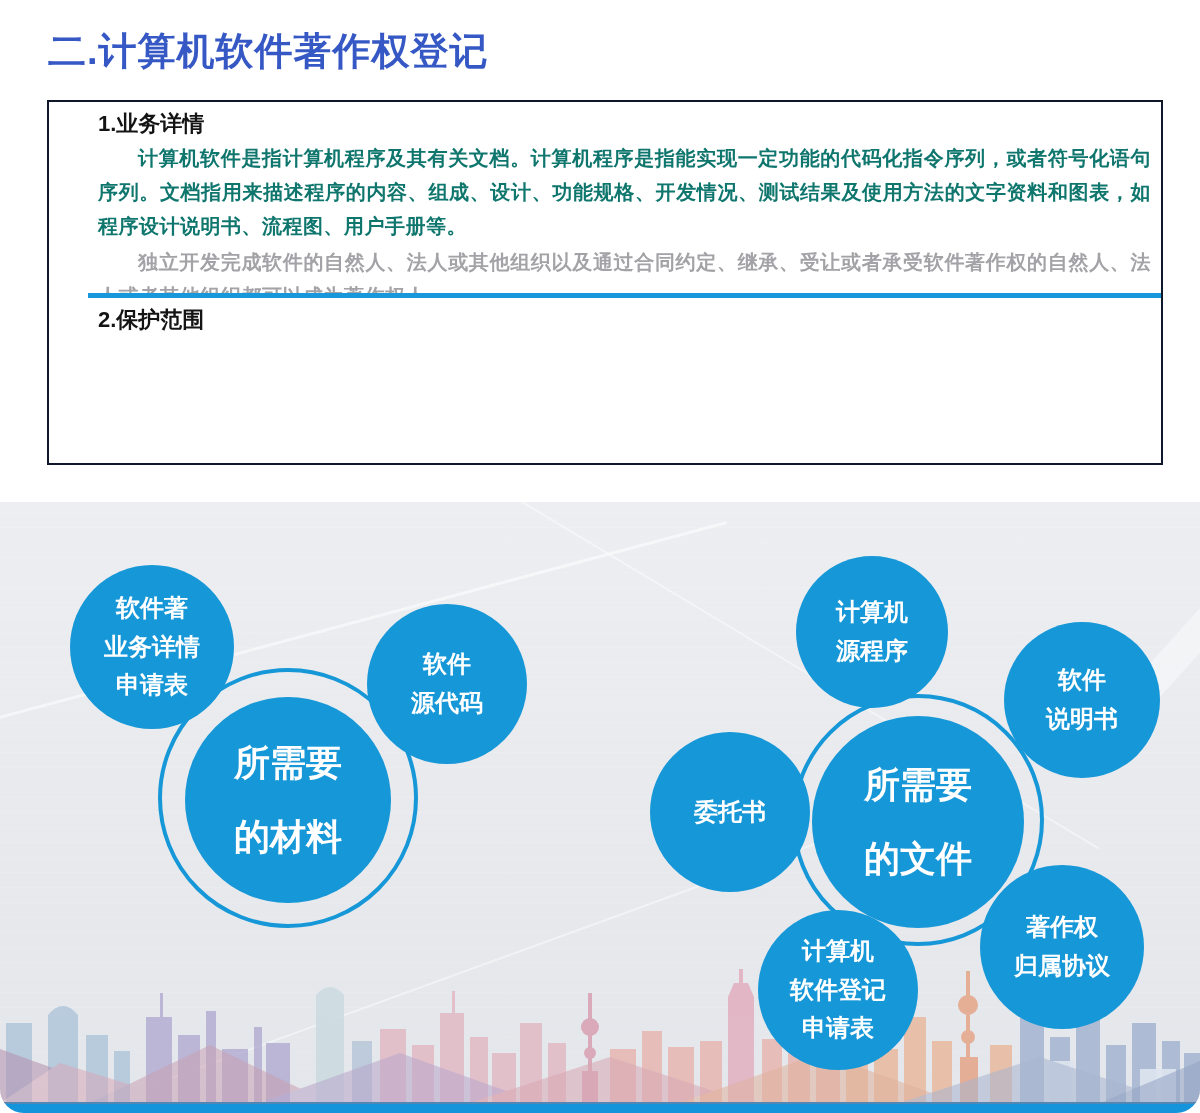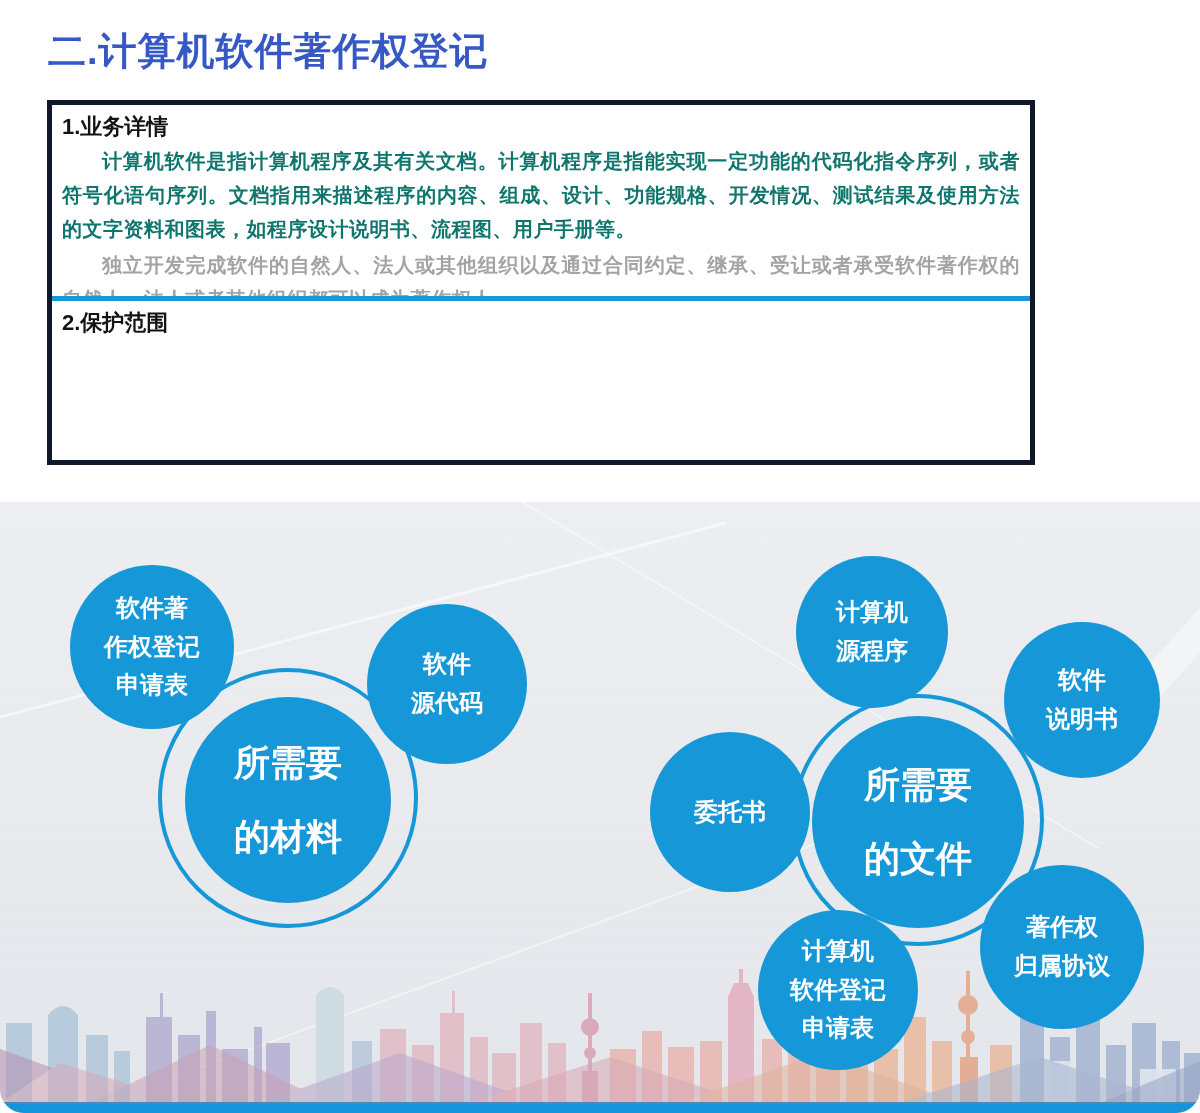--- a/index.html
+++ b/index.html
@@ -9,22 +9,22 @@
     font-family:"Liberation Sans","DejaVu Sans",sans-serif;
     border-radius:24px;
   }
   
   .page-title{
     position:absolute;left:48px;top:26px;
     font-size:38px;font-weight:700;color:#3658c5;letter-spacing:1px;
   }
   
   .info-box{
-    position:absolute;left:47px;top:100px;width:988px;height:365px;
-    box-sizing:border-box;border:5px solid #0f172a;background:#fff;
+    position:absolute;left:47px;top:100px;width:1116px;height:365px;
+    box-sizing:border-box;border:2px solid #0f172a;background:#fff;padding-left:39px;
   }
   .sec{box-sizing:border-box;padding:7px 10px 0 10px;overflow:hidden;}
   .sec1{height:191px;}
   .sec2{height:160px;}
   .sec-head{font-size:22px;font-weight:700;color:#141414;line-height:30px;}
   .para{
     margin:2px 0 0 0;font-size:20px;font-weight:700;color:#0f766e;
     line-height:34px;text-align:justify;text-indent:2em;letter-spacing:.5px;
   }
   .para.muted{color:#a3a3a7;}
@@ -176,21 +176,21 @@
       </g>
     </svg>
 
     <div class="ring" style="left:158px;top:166px;width:260px;height:260px;"></div>
     <div class="bubble center" style="left:185px;top:195px;width:206px;height:206px;">
       <span class="clabel">所需要
 的材料</span>
     </div>
     <div class="bubble sat" style="left:70px;top:63px;width:164px;height:164px;">
       <span class="clabel">软件著
-作权登记
+业务详情
 申请表</span>
     </div>
     <div class="bubble sat" style="left:367px;top:102px;width:160px;height:160px;">
       <span class="clabel">软件
 源代码</span>
     </div>
 
     <div class="ring" style="left:792px;top:192px;width:252px;height:252px;"></div>
     <div class="bubble center" style="left:812px;top:214px;width:212px;height:212px;">
       <span class="clabel">所需要

